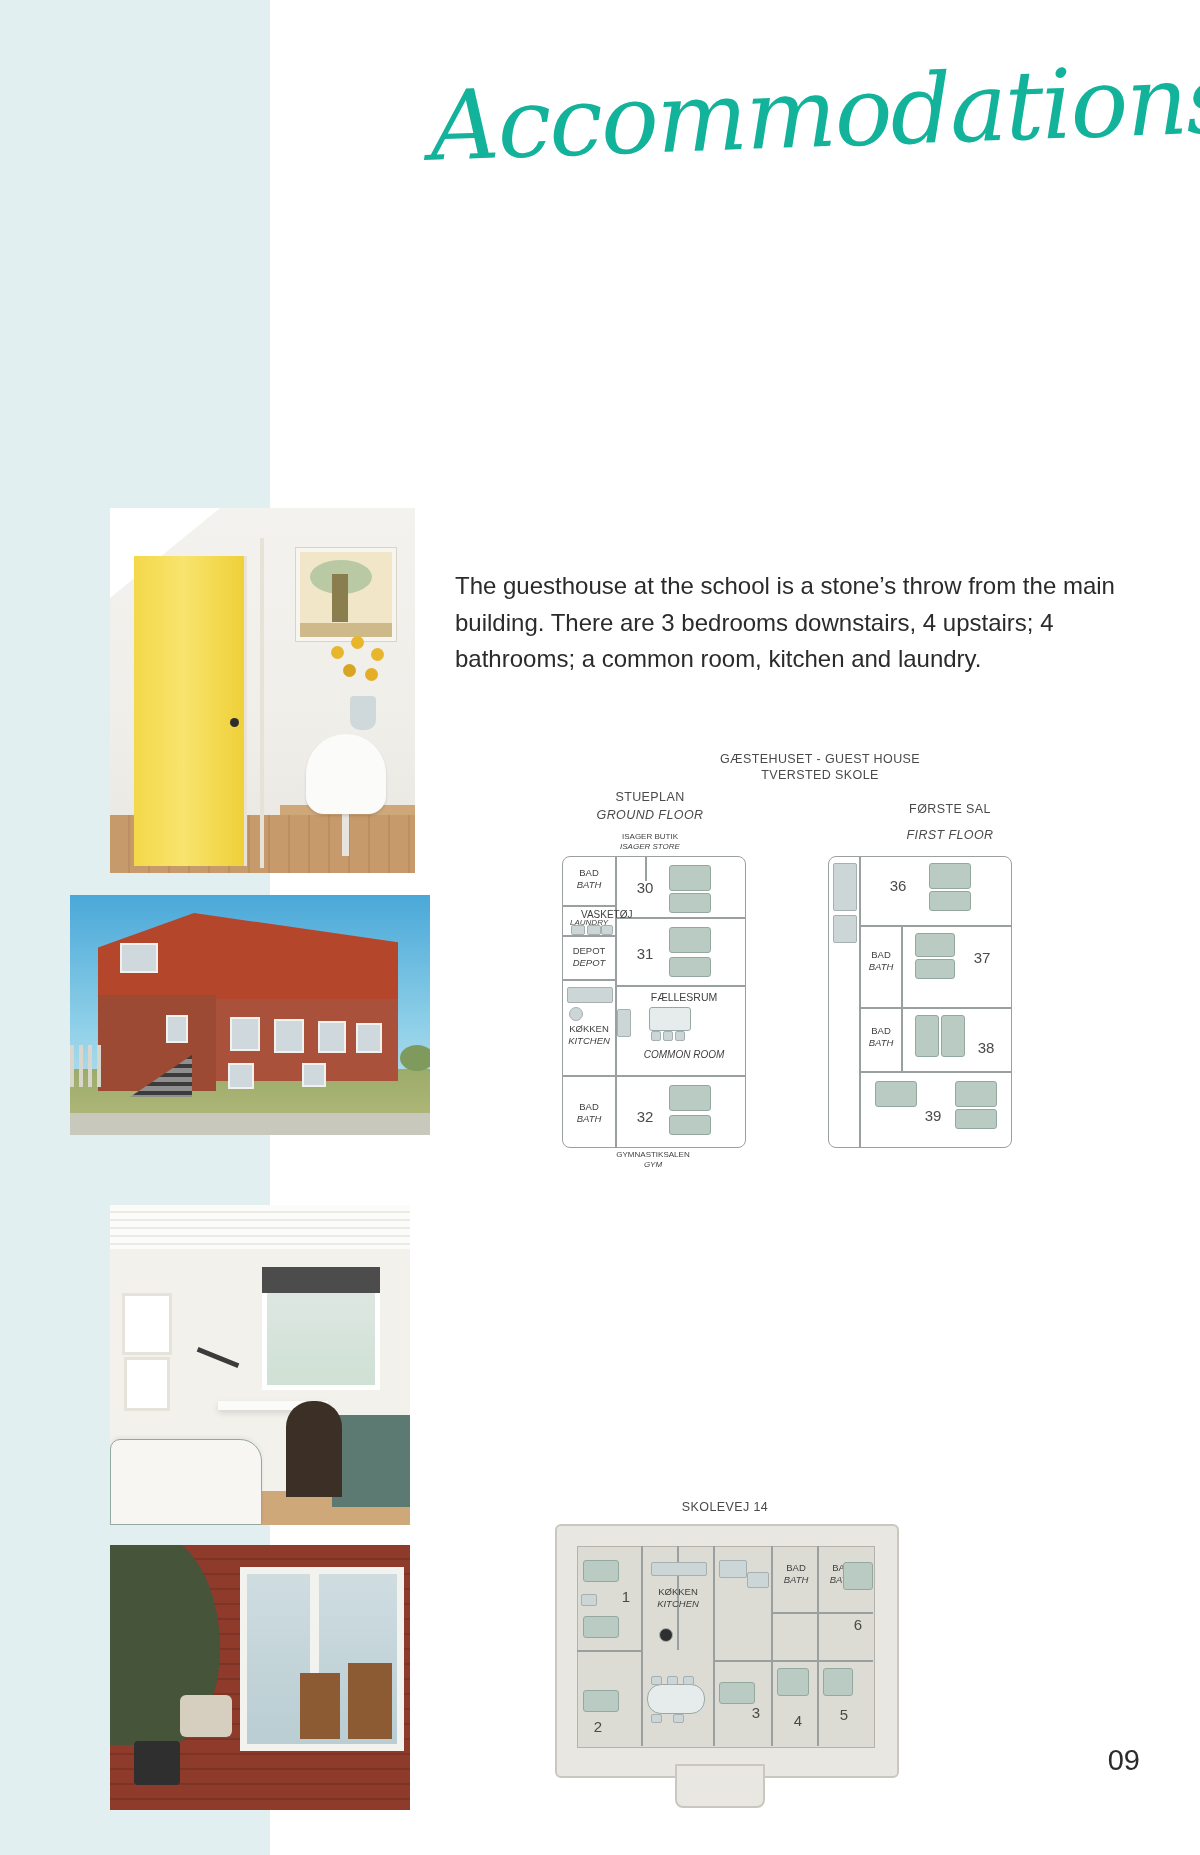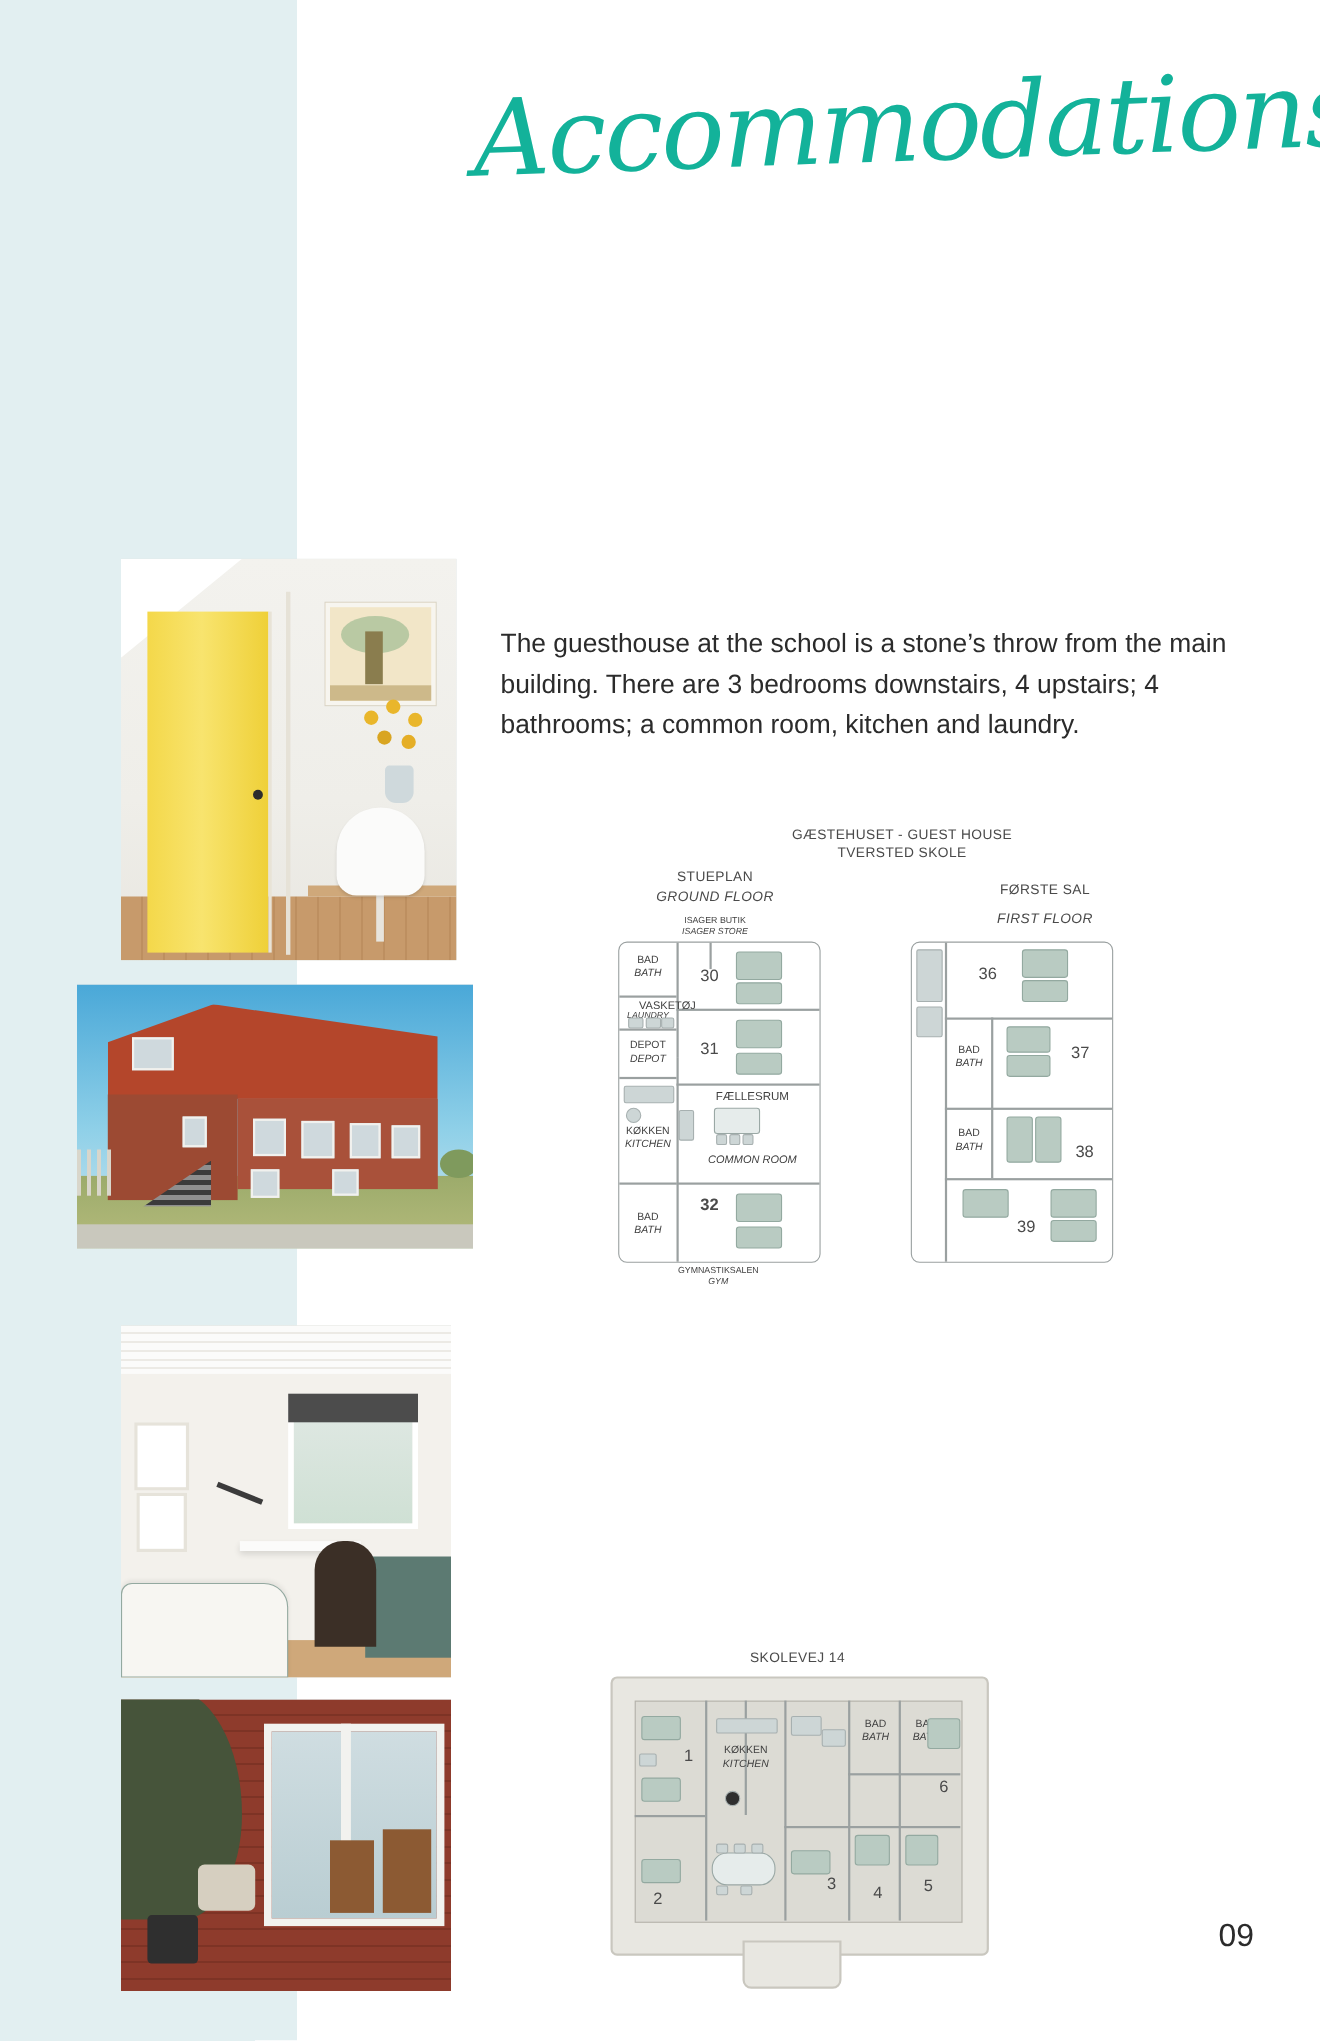--- a/index.html
+++ b/index.html
@@ -447,21 +447,21 @@
       <div class="bed" style="left:106px; top:8px; width:40px; height:24px;"></div>
       <div class="bed" style="left:106px; top:36px; width:40px; height:18px;"></div>
       <div class="room-num" style="left:60px; top:22px; width:44px;">30</div>
 
       <div class="bed" style="left:106px; top:70px; width:40px; height:24px;"></div>
       <div class="bed" style="left:106px; top:100px; width:40px; height:18px;"></div>
       <div class="room-num" style="left:60px; top:88px; width:44px;">31</div>
 
       <div class="bed" style="left:106px; top:228px; width:40px; height:24px;"></div>
       <div class="bed" style="left:106px; top:258px; width:40px; height:18px;"></div>
-      <div class="room-num" style="left:60px; top:230px; width:44px;font-weight:bold;">32</div>
+      <div class="room-num" style="left:60px; top:251px; width:44px;">32</div>
 
       <div class="room-tag" style="left:2px; top:10px; width:48px;">BAD</div>
       <div class="room-tag it" style="left:2px; top:22px; width:48px;">BATH</div>
 
       <div class="room-tag" style="left:18px; top:52px; width:48px; font-size:10px;">VASKETØJ</div>
       <div class="room-tag it" style="left:2px; top:61px; width:48px; font-size:8px;">LAUNDRY</div>
       <div class="fix" style="left:8px; top:68px; width:12px; height:8px;"></div>
       <div class="fix" style="left:24px; top:68px; width:12px; height:8px;"></div>
       <div class="fix" style="left:38px; top:68px; width:10px; height:8px;"></div>
 

